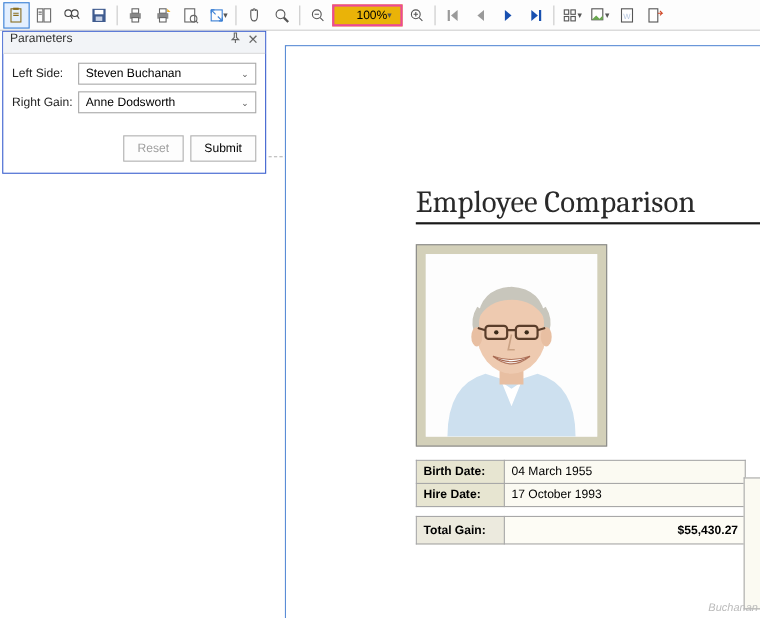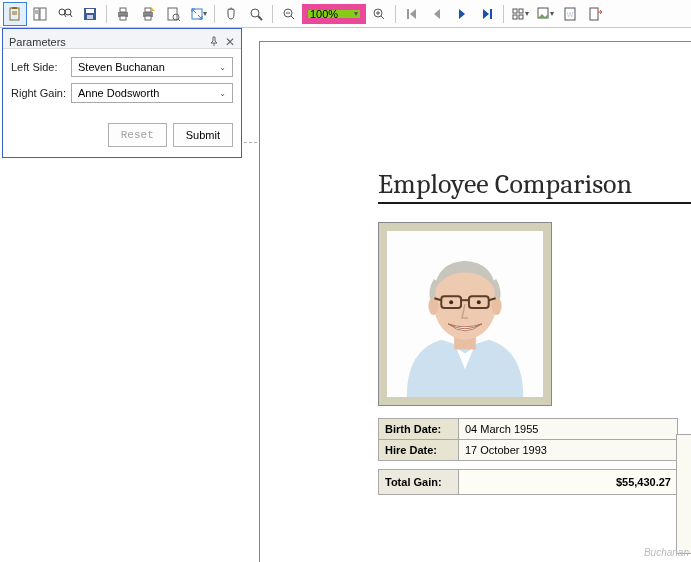--- a/index.html
+++ b/index.html
@@ -5,36 +5,36 @@
 * { box-sizing: border-box; margin: 0; padding: 0; }
 body { font-family: "Segoe UI", Tahoma, sans-serif; font-size: 12px; background: #fff; width: 691px; height: 562px; overflow: hidden; position: relative; }
 
 
 .toolbar { height: 28px; border-bottom: 1px solid #c8c8c8; display: flex; align-items: center; padding: 0 3px; gap: 1px; background: #fdfdfd; }
 .tbtn { width: 24px; height: 24px; display: flex; align-items: center; justify-content: center; border: 1px solid transparent; cursor: pointer; }
 .tbtn.active { border: 1px solid #3a7fd4; background: #e3efff; }
 .tsep { width: 1px; height: 18px; background: #c8c8c8; margin: 0 3px; }
 .tbtn-dd { display: flex; align-items: center; }
 .tbtn-dd .chev { font-size: 8px; margin-left: -2px; color: #555; }
-.zoom { width: 64px; height: 20px; border: 6px solid #ec4899; font-size: 11px; padding: 0 2px; display: flex; align-items: center; justify-content: space-between; background: #84cc16; }
+.zoom { width: 64px; height: 20px; border: 2px solid #ec4899; font-size: 11px; padding: 0 20px; display: flex; align-items: center; justify-content: space-between; background: #eab308; }
 .zoom .chev { font-size: 8px; color: #555; }
 .icon { width: 16px; height: 16px; display: block; }
 
 
 .panel { position: absolute; left: 2px; top: 28px; width: 240px; height: 130px; border: 1px solid #3a5fcf; background: #fff; }
-.panel-header { height: 20px; background: #f2f4f7; display: flex; align-items: flex-end; padding: 0 6px; font-size: 11px; color: #333; justify-content: space-between; border-bottom: 1px solid #dcdcdc; }
+.panel-header { height: 20px; background: #f2f4f7; display: flex; align-items: flex-start; padding: 0 6px; font-size: 11px; color: #333; justify-content: space-between; border-bottom: 1px solid #dcdcdc; }
 .panel-header .ctrls { display: flex; gap: 6px; align-items: center; }
 .panel-body { padding: 8px; }
 .prow { display: flex; align-items: center; margin-bottom: 6px; }
 .prow label { width: 60px; font-size: 11px; color: #222; }
 .combo { flex: 1; height: 20px; border: 1px solid #a8a8a8; display: flex; align-items: center; justify-content: space-between; padding: 0 6px; font-size: 11px; background: #fff; }
 .combo .chev { font-size: 8px; color: #555; }
 .panel-actions { display: flex; justify-content: flex-end; gap: 6px; padding: 6px 8px 0; }
 .btn { height: 24px; padding: 0 12px; border: 1px solid #b0b0b0; background: #fdfdfd; font-size: 11px; cursor: pointer; }
-.btn.disabled { color: #a0a0a0; font-family: Liberation Mono, monospace; }
+.btn.disabled { color: #a0a0a0; }
 
 
 .doc-area { position: absolute; left: 244px; top: 28px; right: 0; bottom: 0; background: #fff; overflow: hidden; }
 .page-edge-v { position: absolute; left: 16px; top: 14px; width: 0; height: 2000px; border-left: 1px dashed #b0b0b0; }
 .page-edge-h { position: absolute; left: 0; top: 114px; width: 2000px; height: 0; border-top: 1px dashed #b0b0b0; }
 .page { position: absolute; left: 16px; top: 14px; width: 700px; height: 800px; background: #fff; outline: 1px solid #5b8dd6; }
 .report { position: absolute; left: 118px; top: 126px; width: 500px; }
 .rtitle { font-family: Cambria, Georgia, serif; font-size: 28px; color: #2a2a2a; padding-bottom: 2px; border-bottom: 2px solid #1a1a1a; margin-bottom: 18px; }
 
 .photo-frame { width: 174px; height: 184px; border: 1px solid #888; background: #d3d0b9; padding: 8px; }

